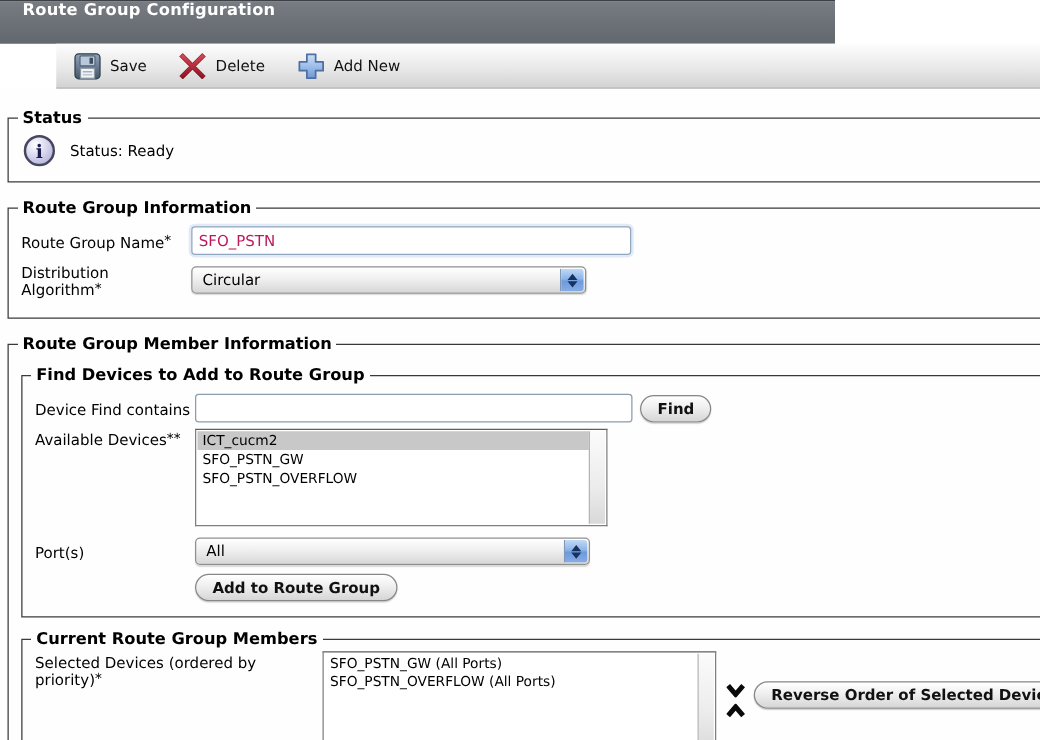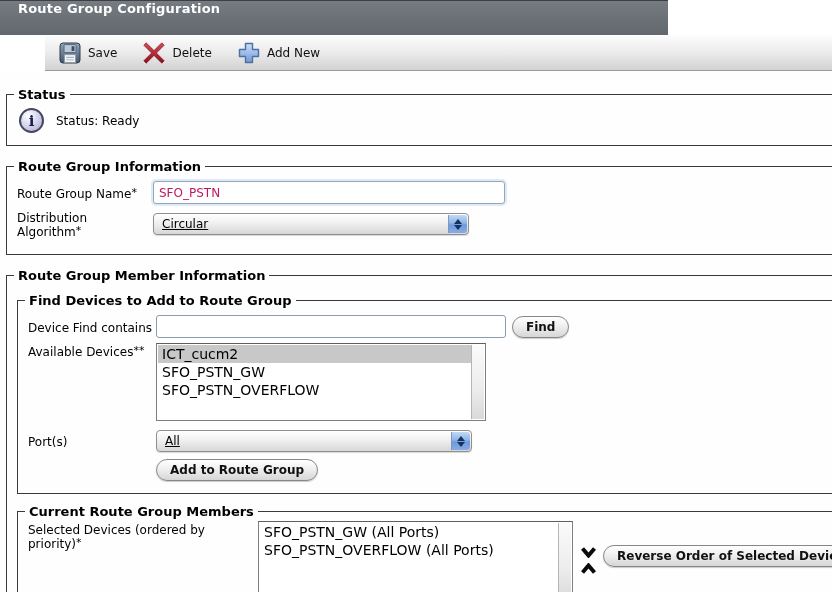--- a/index.html
+++ b/index.html
@@ -91,21 +91,20 @@
   .input-name { width: 352px; }
   .input-device { width: 350px; box-shadow: none; border-color: #8a9cae; }
 
   
   .mac-select {
     position: relative; height: 22px; border: 1px solid #8f8f8f; border-radius: 4px;
     background: linear-gradient(180deg, #ffffff 0%, #f0f0f0 45%, #d7d7d7 100%);
     display: flex; align-items: center; padding: 0 26px 0 8px;
     font-size: 12px; width: 316px;
     box-shadow: 0 1px 1px rgba(0,0,0,0.15);
-    text-decoration: underline;
   }
   .mac-stepper {
     position: absolute; top: 1px; right: 1px; bottom: 1px; width: 19px;
     border-radius: 0 3px 3px 0;
     background: linear-gradient(180deg, #c2d9f5 0%, #8cb4e8 45%, #6d9ade 55%, #86ace4 100%);
     display: flex; flex-direction: column; align-items: center; justify-content: center;
     gap: 1px; border-left: 1px solid #7f98b8;
   }
   .mac-stepper .arr { width: 0; height: 0; border-left: 4px solid transparent; border-right: 4px solid transparent; }
   .mac-stepper .arr.up { border-bottom: 5px solid #1d3least; border-bottom: 5px solid #17325e; }
@@ -123,21 +122,21 @@
     cursor: default; white-space: nowrap;
   }
 
   
   .listbox {
     position: relative; background: #fff;
     border: 1px solid #7f7f7f; border-top-color: #5f5f5f;
     overflow: hidden;
   }
   .listbox .lb-inner { padding: 1px 14px 1px 1px; }
-  .lb-item { font-size: 14px; padding: 1px 4px; white-space: nowrap; }
+  .lb-item { font-size: 11px; padding: 1px 4px; white-space: nowrap; }
   .lb-item.selected { background: #c8c8c8; }
   .vscroll {
     position: absolute; top: 1px; right: 1px; bottom: 1px; width: 13px;
     background: linear-gradient(180deg, #fbfbfb 0%, #ececec 60%, #d9d9d9 100%);
     border-left: 1px solid #b5b5b5;
   }
   .lb-available { width: 330px; height: 78px; }
   .lb-selected  { width: 315px; height: 82px; }
 
   

